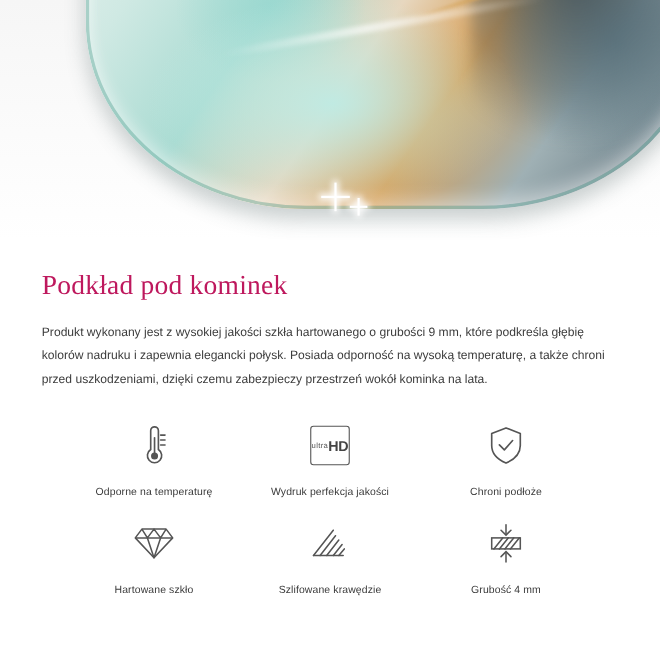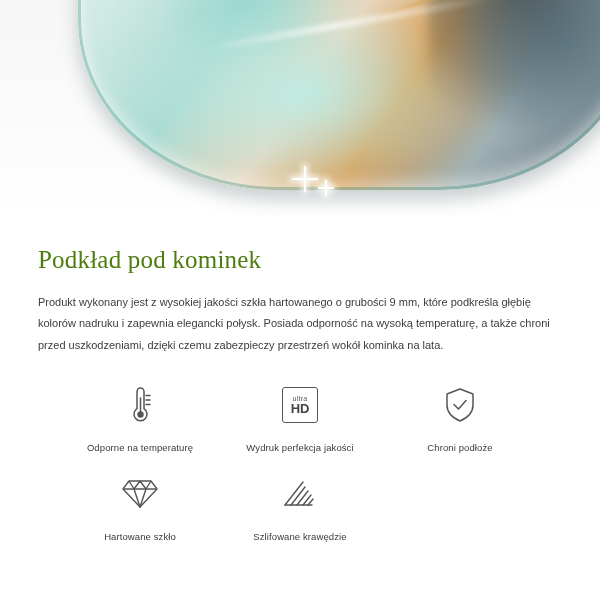--- a/index.html
+++ b/index.html
@@ -104,21 +104,21 @@
   .sparkle-2:after  { height: 16px; }
 
   
   .content {
     padding: 26px 38px 0 38px;
   }
   .headline {
     font-family: "Liberation Serif", serif;
     font-size: 25px;
     line-height: 1.28;
-    color: #4d7c0f;
+    color: #be185d;
     font-weight: 400;
     margin: 0 0 16px 0;
     letter-spacing: 0.2px;
   }
   .headline .line {
     display: block;
   }
   .body-copy {
     font-size: 11px;
     line-height: 1.95;
@@ -153,21 +153,21 @@
     color: #3a3a3a;
     text-align: center;
     letter-spacing: 0.1px;
   }
   .hd-box {
     width: 34px;
     height: 34px;
     border: 1.6px solid #555;
     border-radius: 3px;
     display: flex;
-    flex-direction: column;
+    flex-direction: row;
     align-items: center;
     justify-content: center;
     line-height: 1;
   }
   .hd-box .u {
     font-size: 7px;
     color: #555;
     letter-spacing: 0.3px;
   }
   .hd-box .hd {
@@ -257,16 +257,29 @@
             <path d="M4 27 L31 27"></path>
             <path d="M10 27 L24 9"></path>
             <path d="M16 27 L27 13"></path>
             <path d="M22 27 L30 17"></path>
             <path d="M27 27 L32 21"></path>
           </svg>
         </div>
         <div class="feature-label">Szlifowane krawędzie</div>
       </div>
 
+      <div class="feature">
+        <div class="feature-icon">
+          <svg width="38" height="40" viewBox="0 0 38 40" fill="none" stroke="#555" stroke-width="1.4" stroke-linecap="round">
+            <line x1="19" y1="3" x2="19" y2="12"></line>
+            <polyline points="14.5,8 19,12.5 23.5,8"></polyline>
+            <line x1="19" y1="37" x2="19" y2="28"></line>
+            <polyline points="14.5,32 19,27.5 23.5,32"></polyline>
+            <rect x="6" y="15" width="26" height="10"></rect>
+            <path d="M8 25 L16 15 M13 25 L21 15 M18 25 L26 15 M23 25 L31 15"></path>
+          </svg>
+        </div>
+        <div class="feature-label">Grubość 4 mm</div>
+      </div>
 
     </div>
   </div>
 </div>
 
 </body></html>

